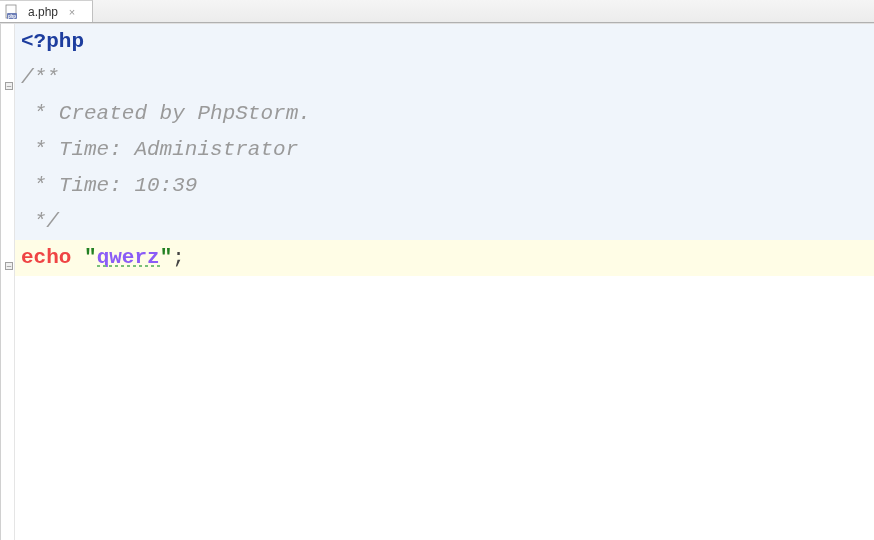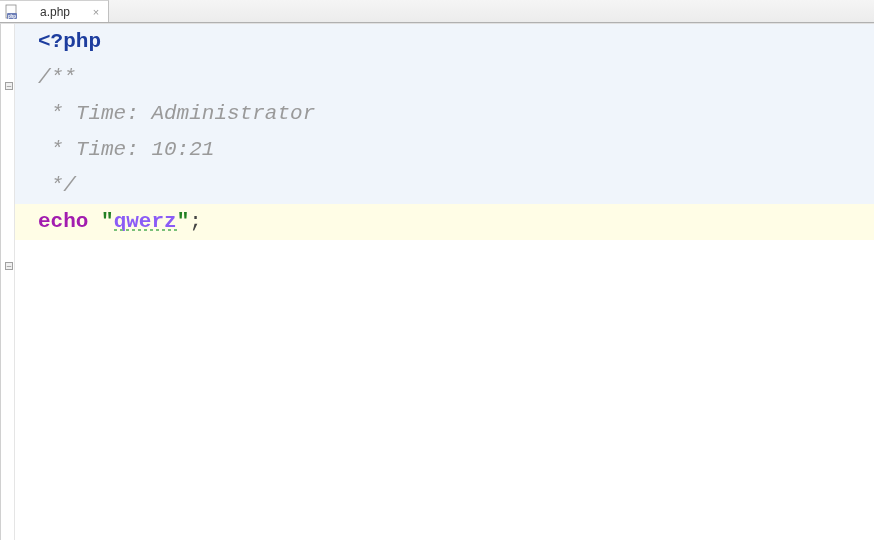--- a/index.html
+++ b/index.html
@@ -21,24 +21,24 @@
       border-bottom: 1px solid #b0b0b0;
       display: flex;
       align-items: stretch;
     }
     .tab {
       display: flex;
       align-items: center;
       background: #ffffff;
       border-right: 1px solid #c0c0c0;
       border-top: 1px solid #d0d0d0;
-      padding: 0 6px 0 4px;
+      padding: 0 14px 0 4px;
       font-size: 12px;
       color: #333;
-      gap: 20px;
+      gap: 8px;
     }
     .tab-icon {
       width: 16px;
       height: 16px;
       display: flex;
       align-items: center;
       justify-content: center;
     }
     .tab-close {
       width: 12px;
@@ -84,42 +84,42 @@
       left: 0;
       top: 0;
     }
     .code-area {
       margin-left: 14px;
       font-family: "Consolas", "Courier New", monospace;
       font-size: 21px;
       line-height: 36px;
     }
     .code-line {
-      padding-left: 23px;
+      padding-left: 6px;
       white-space: pre;
     }
     .bg-header {
       background: #f0f5fb;
     }
     .bg-comment {
       background: #f0f5fb;
     }
     .bg-current {
       background: #fffde6;
     }
     .php-tag {
       color: #1d3d9e;
       font-weight: bold;
     }
     .comment {
       color: #9a9a9a;
       font-style: italic;
     }
     .keyword {
-      color: #a21caf;
+      color: #ef4444;
       font-weight: bold;
     }
     .string {
       color: #228022;
       font-weight: bold;
     }
     .string-content {
       color: #8b5cf6;
       font-weight: bold;
       position: relative;
@@ -158,18 +158,19 @@
 </div>
 
 <div class="editor-container">
   <div class="gutter">
     <div class="fold-handle" style="top:58px;"></div>
     <div class="fold-handle" style="top:238px;"></div>
   </div>
   <div class="code-area">
     <div class="code-line bg-header"><span class="php-tag">&lt;?php</span></div>
     <div class="code-line bg-comment"><span class="comment">/**</span></div>
+    <div class="code-line bg-comment"><span class="comment"> * Created by PhpStorm.</span></div>
     <div class="code-line bg-comment"><span class="comment"> * Time: Administrator</span></div>
-    <div class="code-line bg-comment"><span class="comment"> * Time: 10:21</span></div>
+    <div class="code-line bg-comment"><span class="comment"> * Time: 10:39</span></div>
     <div class="code-line bg-comment"><span class="comment"> */</span></div>
     <div class="code-line bg-current"><span class="keyword">echo</span><span class="string"> "</span><span class="string-content typo-underline">qwerz</span><span class="string">"</span><span class="semi">;</span></div>
   </div>
 </div>
 
 </body></html>

